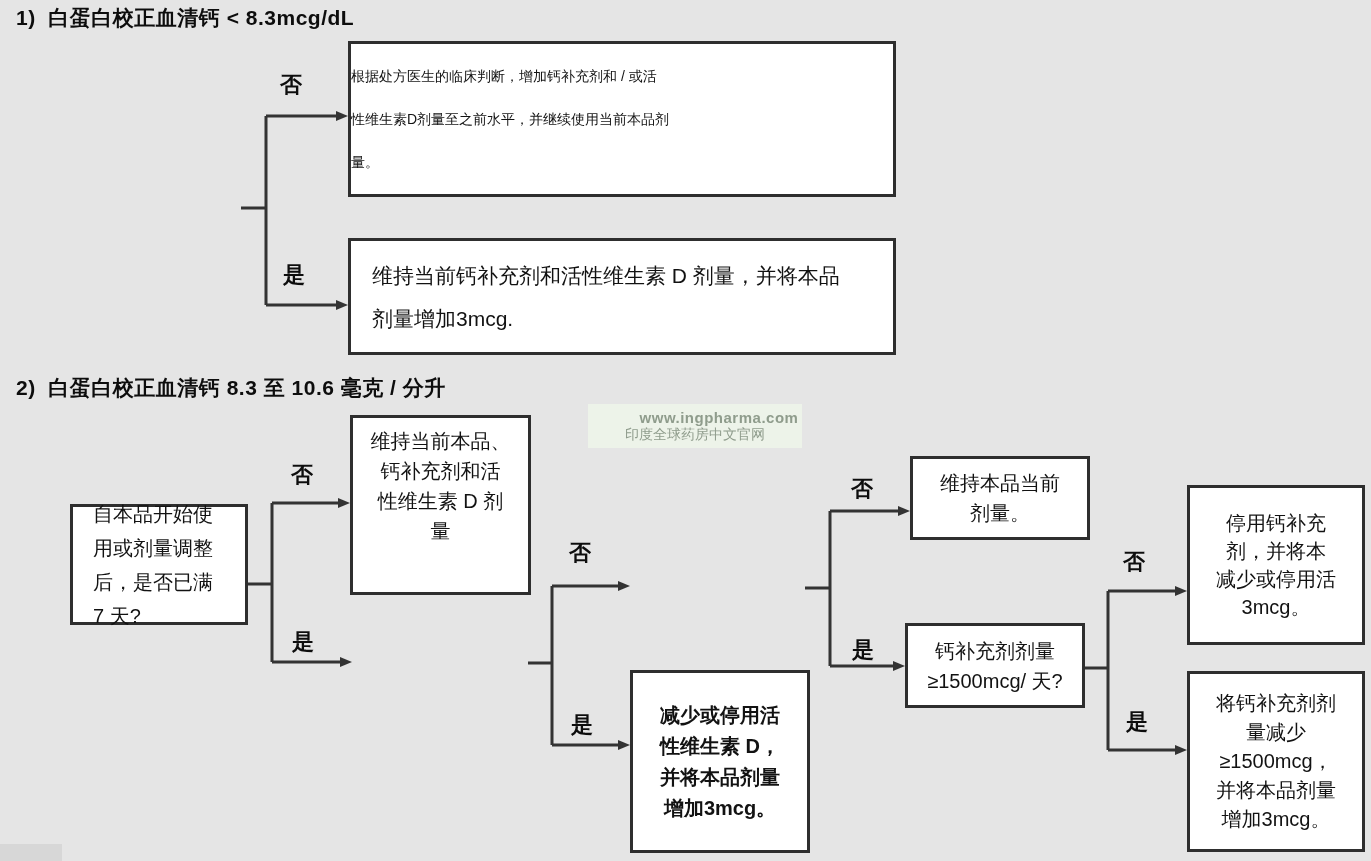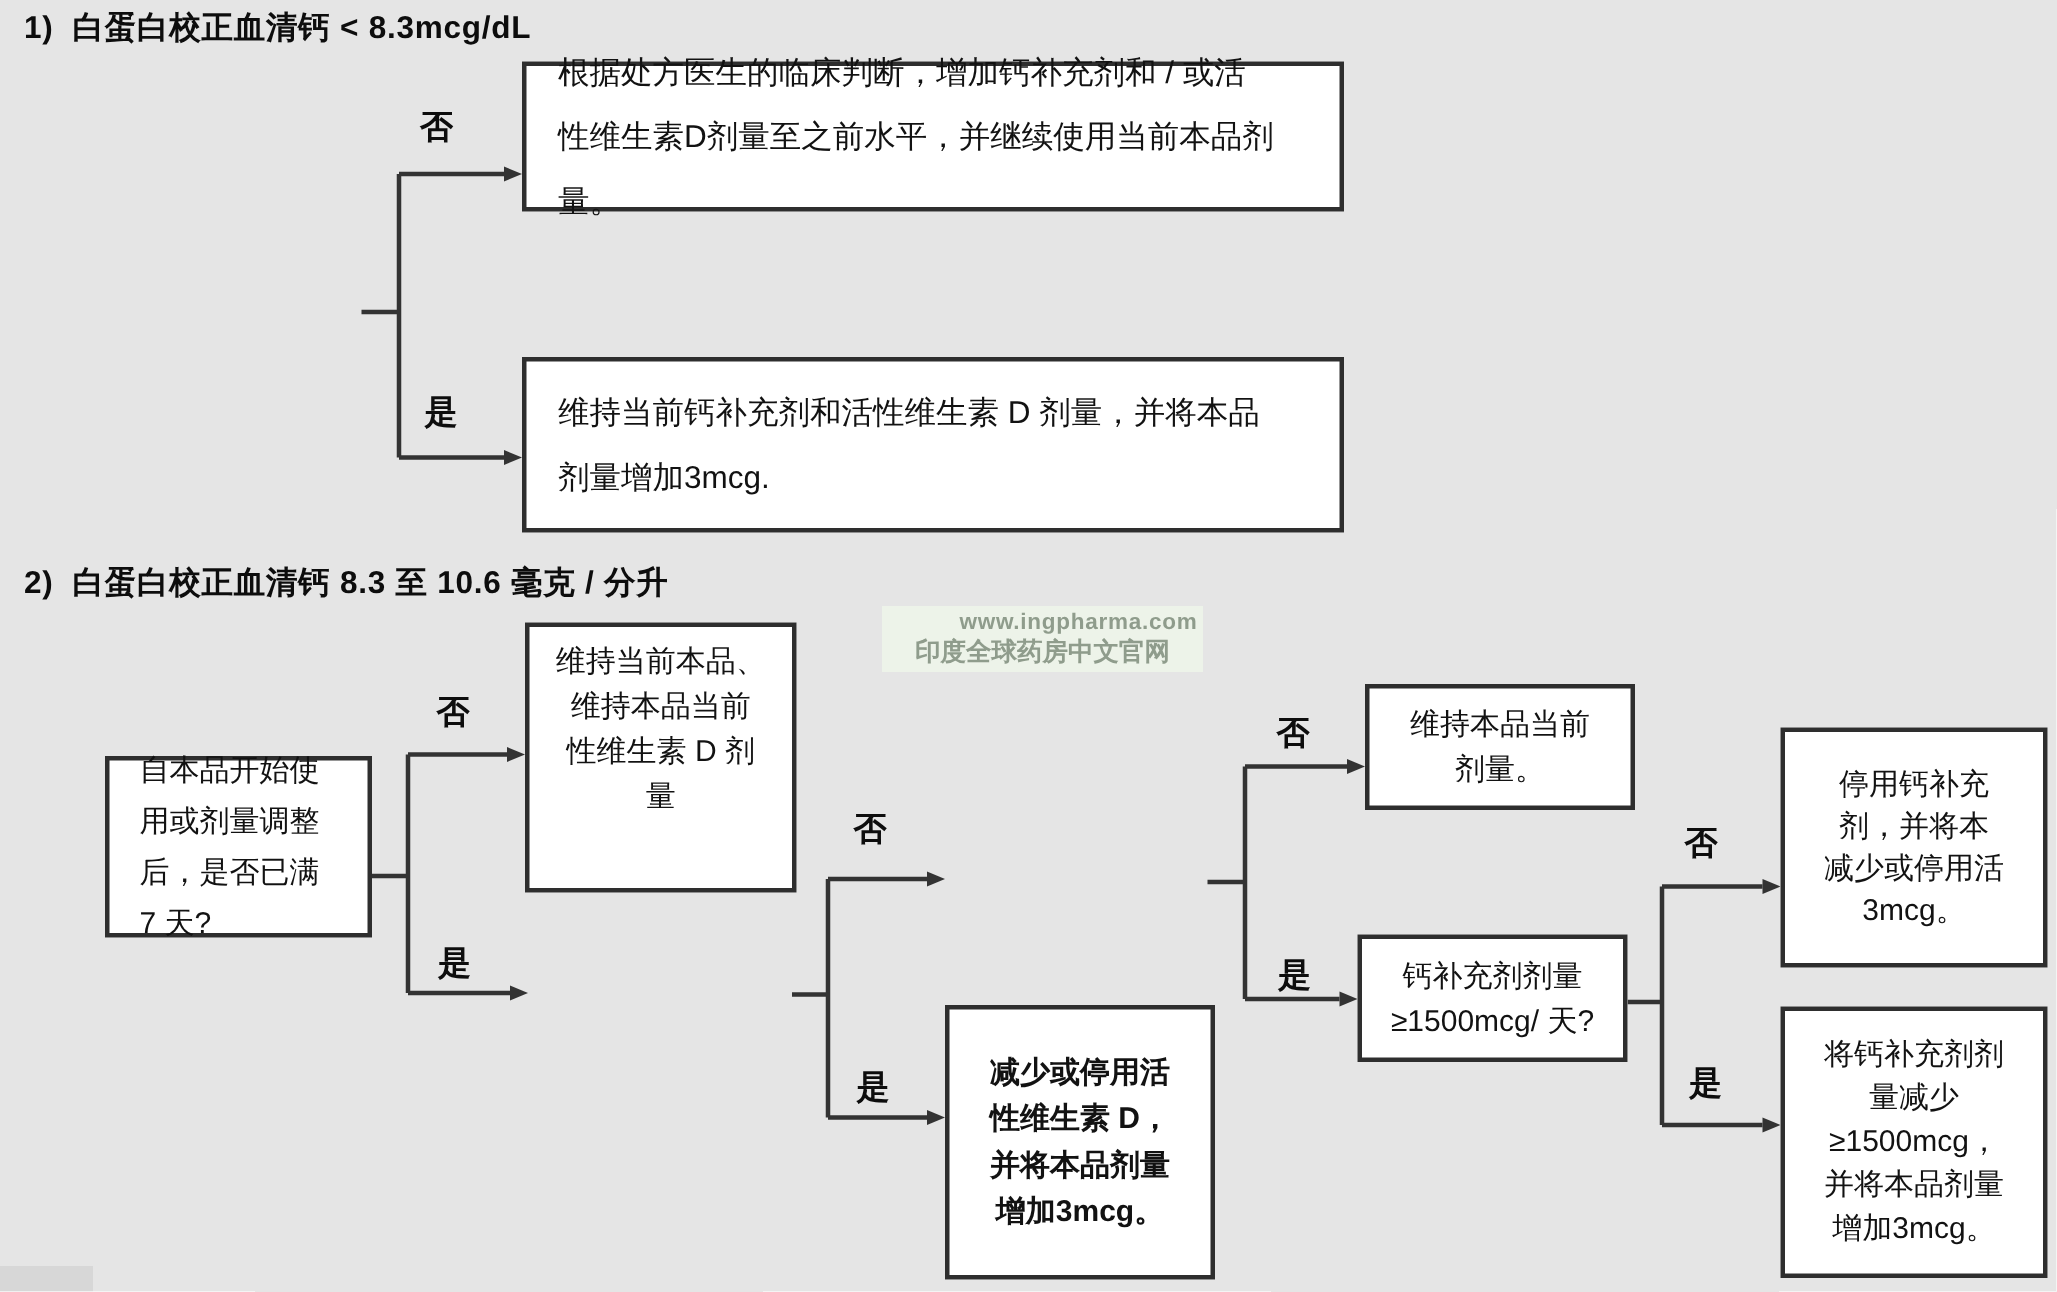--- a/index.html
+++ b/index.html
@@ -15,21 +15,21 @@
   #title2 { left:16px; top:374px; }
 
   .box {
     position:absolute; border:3px solid #2e2e2e; background:#ffffff;
     display:flex; align-items:center; white-space:pre-line; box-sizing:border-box;
   }
   .left-text   { justify-content:flex-start; text-align:left; }
   .center-text { justify-content:center; text-align:center; }
 
   #box-a1 { left:43px;  top:113px; width:198px; height:191px; font-size:21px; line-height:47px; padding-left:21px; }
-  #box-b1 { left:348px; top:41px;  width:548px; height:100px; font-size:21px; line-height:43px; padding-left:21px; padding-right:10px; }
+  #box-b1 { left:348px; top:41px;  width:548px; height:156px; font-size:14px; line-height:43px; padding-right:10px; }
   #box-c1 { left:348px; top:238px; width:548px; height:117px; font-size:21px; line-height:43px; padding-left:21px; padding-right:10px; }
 
   #box-a2 { left:70px;   top:504px; width:178px; height:121px; font-size:20px; line-height:34px; padding-left:20px; }
   #box-b2 { left:350px;  top:415px; width:181px; height:180px; font-size:20px; line-height:30px; padding-bottom:38px; }
   #box-c2 { left:352px;  top:617px; width:176px; height:92px;  font-size:20px; line-height:30px; }
   #box-d2 { left:630px;  top:543px; width:175px; height:87px;  font-size:20px; line-height:30px; }
   #box-e2 { left:630px;  top:670px; width:180px; height:183px; font-size:20px; line-height:31px;font-weight:bold; }
   #box-f2 { left:910px;  top:456px; width:180px; height:84px;  font-size:20px; line-height:30px; }
   #box-g2 { left:905px;  top:623px; width:180px; height:85px;  font-size:20px; line-height:30px; }
   #box-h2 { left:1187px; top:485px; width:178px; height:160px; font-size:20px; line-height:28px; }
@@ -50,21 +50,21 @@
   #lbl-c4-yes { left:1126px; top:710px; }
 
   #connectors { position:absolute; left:0; top:0; width:1371px; height:861px; pointer-events:none; }
 
   .watermark {
     position:absolute; left:588px; top:404px; width:214px; height:44px;
     background:#edf3e9; color:#8f9c8c; text-align:center;
     display:flex; flex-direction:column; justify-content:center;
   }
   .watermark .wm1 { font-size:15px; font-weight:bold; letter-spacing:0.5px;margin-left:48px; }
-  .watermark .wm2 { font-size:17px; font-weight:bold; }
+  .watermark .wm2 { font-size:14px; font-weight:normal; }
 
   .corner-bar {
     position:absolute; left:0; top:844px; width:62px; height:17px; background:#d7d7d7;
   }
 </style>
 </head>
 <body>
 
 <div class="canvas">
 
@@ -103,21 +103,21 @@
 性维生素D剂量至之前水平，并继续使用当前本品剂
 量。</div>
   <div class="box left-text" id="box-c1">维持当前钙补充剂和活性维生素 D 剂量，并将本品
 剂量增加3mcg.</div>
 
   <div class="box left-text" id="box-a2">自本品开始使
 用或剂量调整
 后，是否已满
 7 天?</div>
   <div class="box center-text" id="box-b2">维持当前本品、
-维持本品当前
+钙补充剂和活
 性维生素 D 剂
 量</div>
   <div class="box center-text" id="box-e2">减少或停用活
 性维生素 D，
 并将本品剂量
 增加3mcg。</div>
   <div class="box center-text" id="box-f2">维持本品当前
 剂量。</div>
   <div class="box center-text" id="box-g2">钙补充剂剂量
 ≥1500mcg/ 天?</div>

